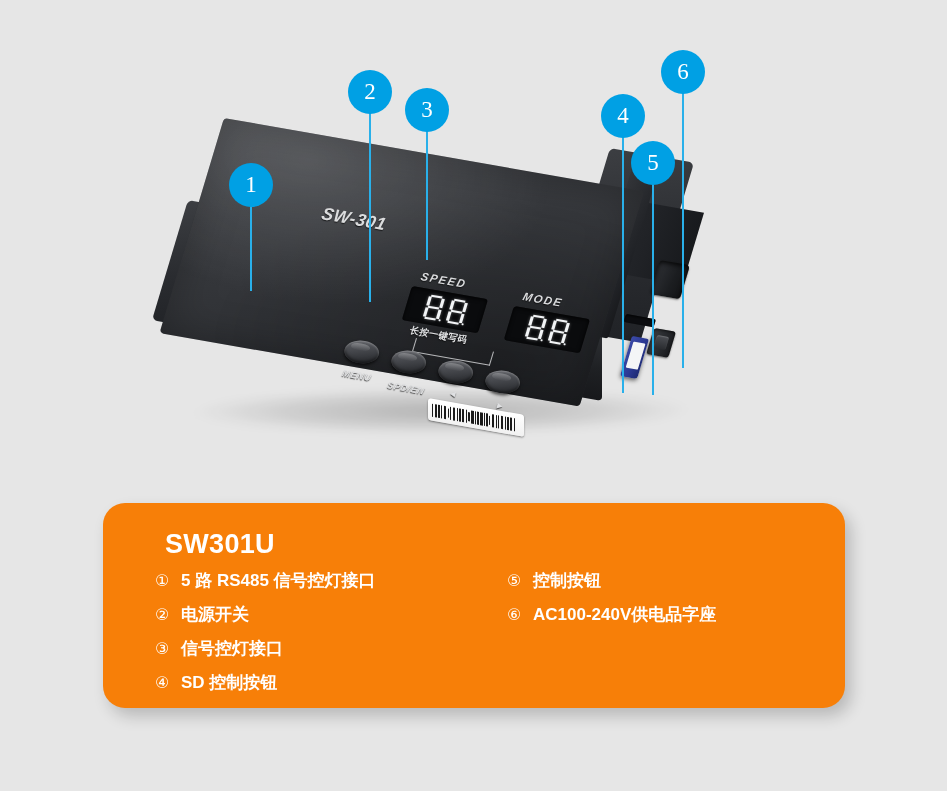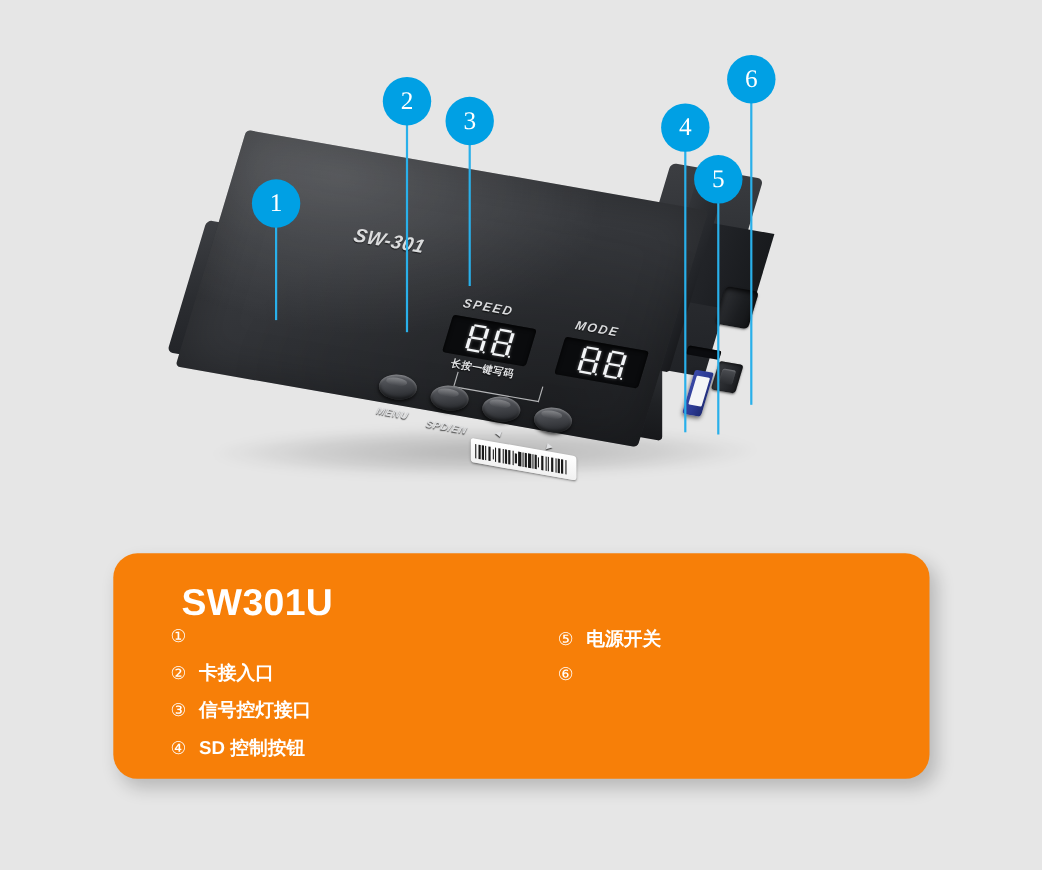--- a/index.html
+++ b/index.html
@@ -419,21 +419,21 @@
     width: 742px;
     height: 205px;
     background: #f77f08;
     border-radius: 22px;
     box-shadow: 6px 8px 16px rgba(0,0,0,0.20);
   }
   #legend-title {
     position: absolute;
     left: 62px;
     top: 26px;
-    font-size: 34px;
+    font-size: 27px;
     font-weight: bold;
     color: #ffffff;
     letter-spacing: 0.3px;
   }
   .legend-col {
     position: absolute;
     top: 66px;
   }
   .col-left  { left: 52px;  width: 340px; }
   .col-right { left: 404px; width: 330px; }
@@ -610,39 +610,41 @@
     </div>
 
   </div>
 
   <div id="legend">
     <div id="legend-title">SW301U</div>
 
     <div class="legend-col col-left">
       <div class="legend-item">
         <span class="num">①</span>
+        <span>5 路 RS485 信号控灯接口</span>
       </div>
       <div class="legend-item">
         <span class="num">②</span>
-        <span>卡接入口</span>
+        <span>电源开关</span>
       </div>
       <div class="legend-item">
         <span class="num">③</span>
         <span>信号控灯接口</span>
       </div>
       <div class="legend-item">
         <span class="num">④</span>
         <span>SD 控制按钮</span>
       </div>
     </div>
 
     <div class="legend-col col-right">
       <div class="legend-item">
         <span class="num">⑤</span>
-        <span>电源开关</span>
+        <span>控制按钮</span>
       </div>
       <div class="legend-item">
         <span class="num">⑥</span>
+        <span>AC100-240V供电品字座</span>
       </div>
     </div>
   </div>
 
 </div>
 
 </body></html>

